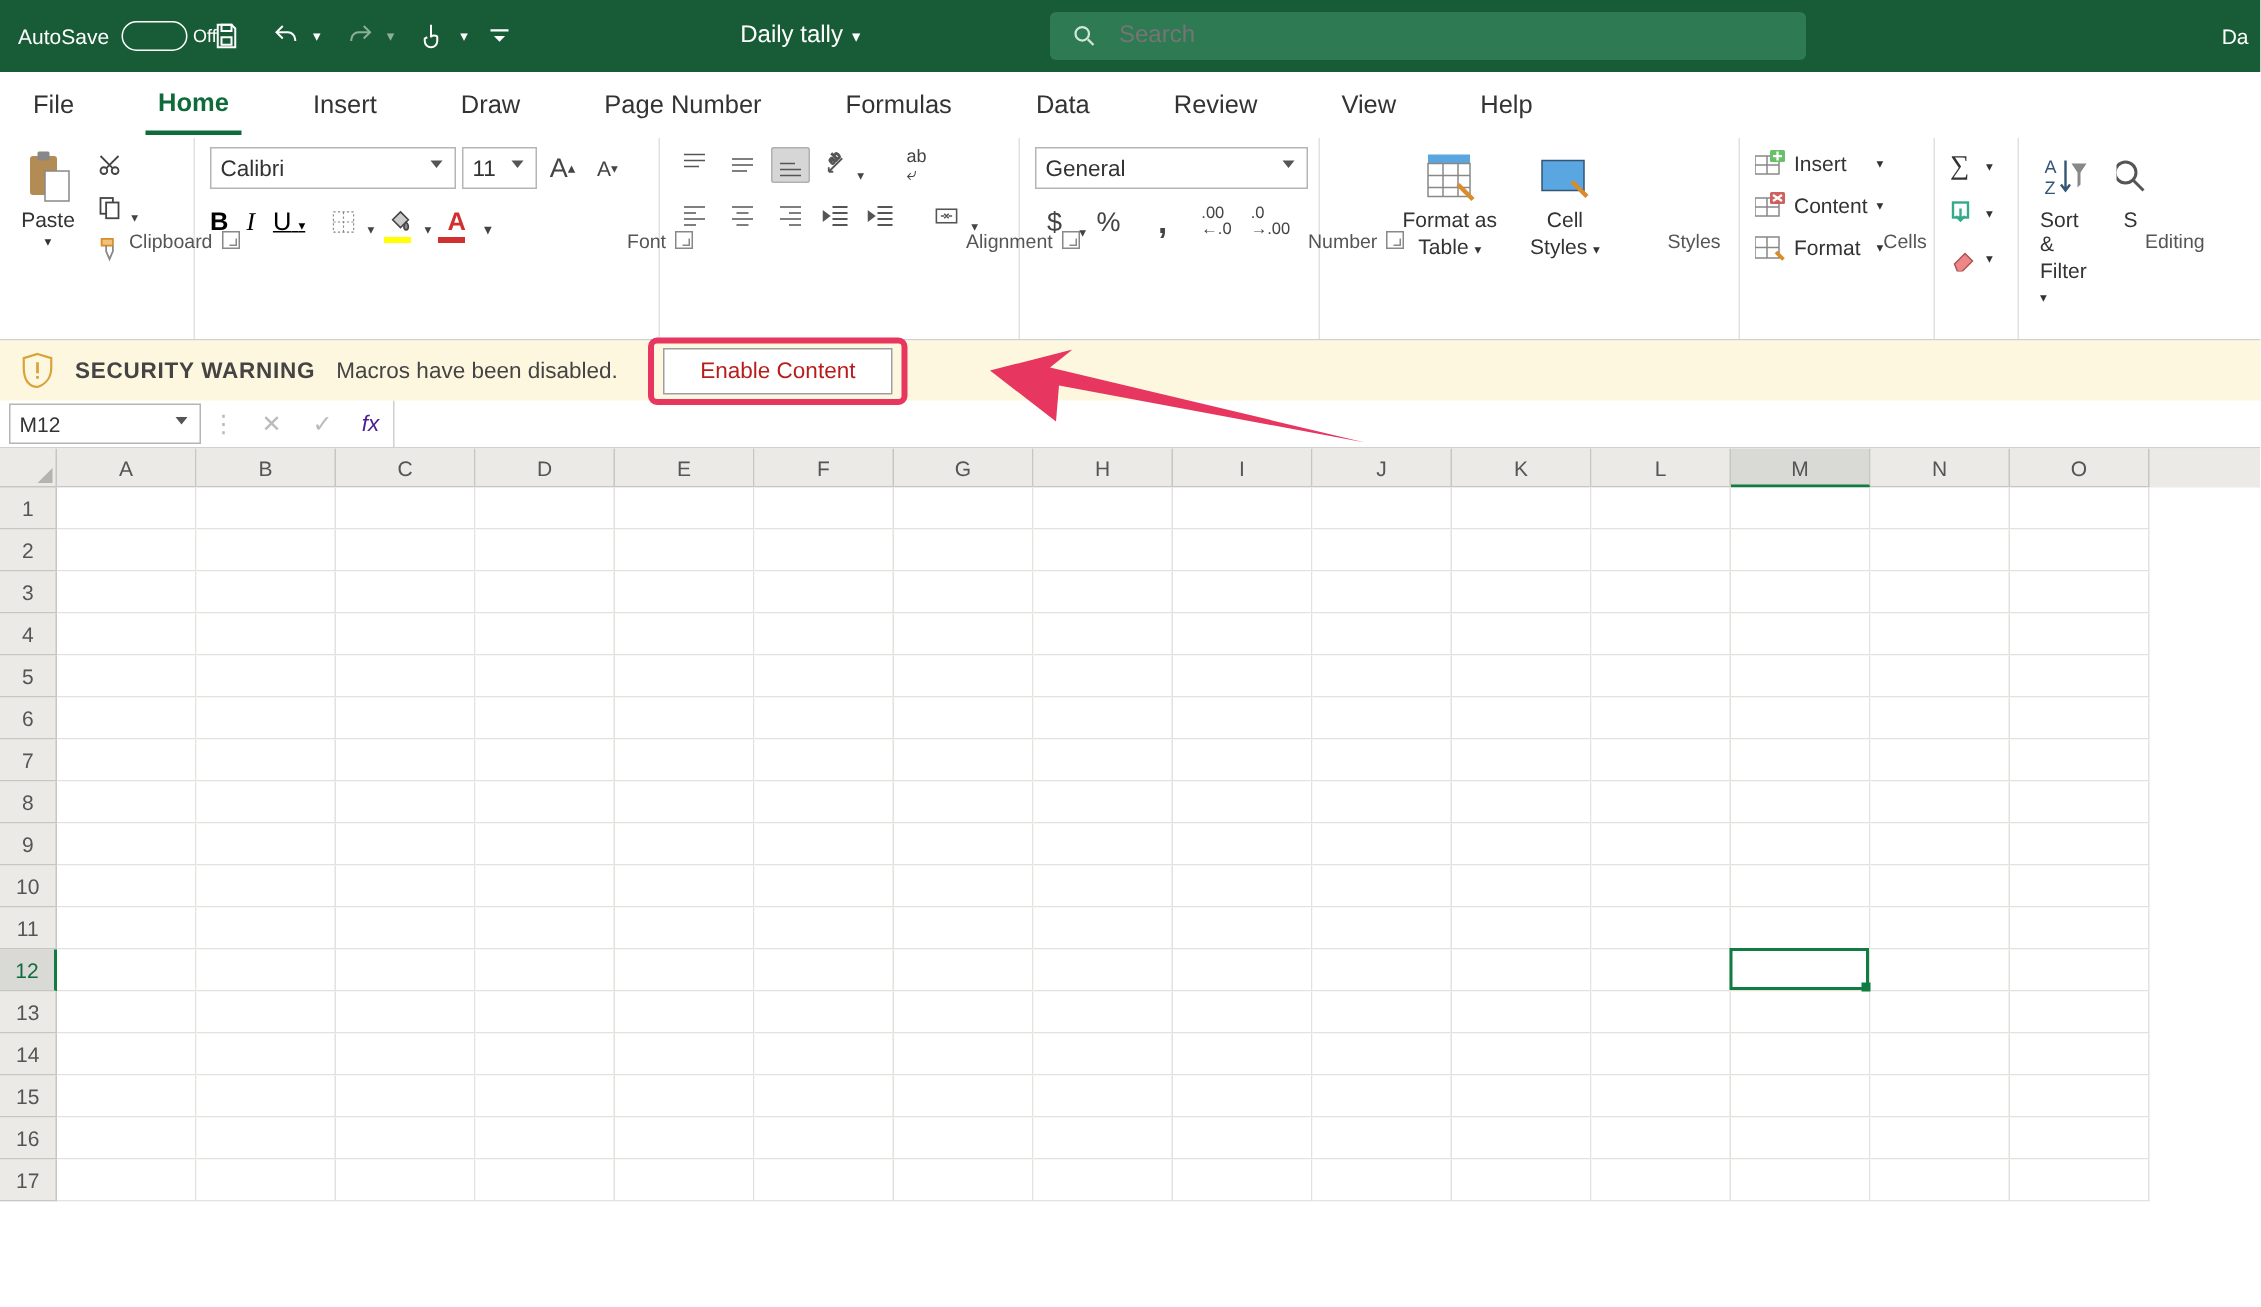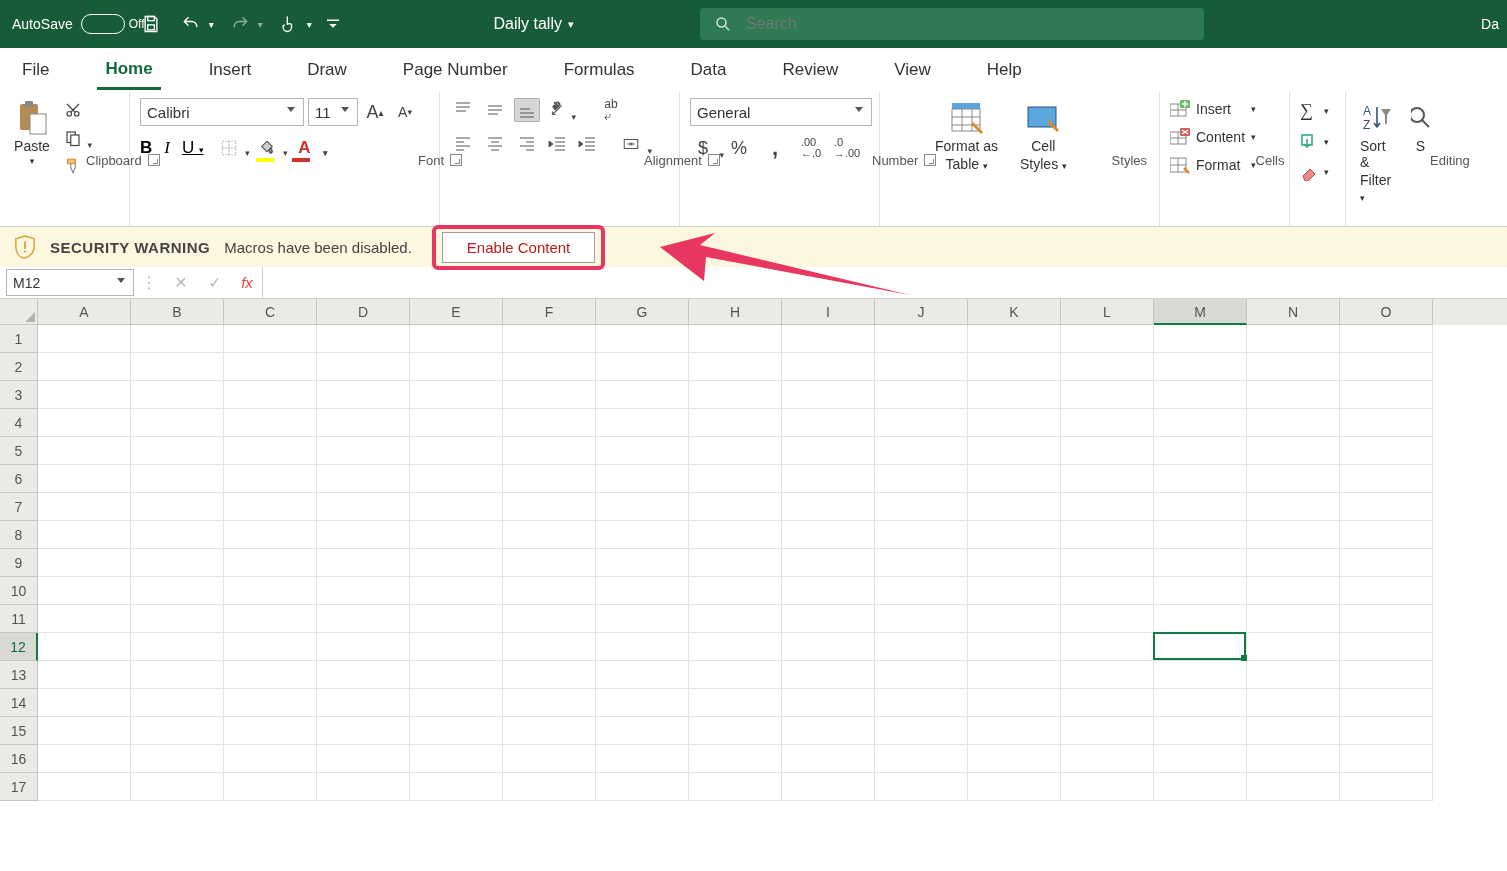--- a/index.html
+++ b/index.html
@@ -47,21 +47,21 @@
 .sec-title { font-weight: 600; font-size: 15px; color: #444; letter-spacing: 0.5px; }
 .sec-msg { font-size: 15px; color: #444; }
 .enable-btn-wrap { border: 4px solid #e7365f; border-radius: 6px; padding: 3px 6px; margin-left: 6px; }
 .enable-btn { background: #fff; border: 1px solid #9e9e9e; padding: 6px 24px; font-size: 15px; color: #b91c1c; }
 .pointer-arrow { position: absolute; left: 660px; top: 6px; }
 
 .fbar { height: 32px; display: flex; align-items: stretch; border-bottom: 1px solid #d0d0d0; }
 .name-box { width: 128px; border: 1px solid #b5b5b5; margin: 2px 0 2px 6px; display: flex; align-items: center; padding: 0 6px; font-size: 14px; color: #333; justify-content: space-between; background: #fff; }
 .fb-sep { width: 30px; display: flex; align-items: center; justify-content: center; color: #bbb; }
 .fb-btn { width: 34px; display: flex; align-items: center; justify-content: center; color: #bbb; }
-.fx { font-style: italic; font-size: 15px; color: #ef4444; width: 30px; display: flex; align-items: center; justify-content: center; }
+.fx { font-style: italic; font-size: 15px; color: #4c1d95; width: 30px; display: flex; align-items: center; justify-content: center; }
 .formula-input { flex: 1; border: none; border-left: 1px solid #d0d0d0; padding: 0 8px; font-size: 14px; outline: none; }
 
 .sheet { position: relative; overflow: hidden; }
 .col-headers { display: flex; height: 26px; background: #eceae6; }
 .corner { width: 38px; border-right: 1px solid #c8c6c2; border-bottom: 1px solid #c8c6c2; background: #eceae6; position: relative; }
 .corner::after { content: ""; position: absolute; right: 2px; bottom: 2px; width: 0; height: 0; border-left: 10px solid transparent; border-bottom: 10px solid #b5b3af; }
 .col-h { width: 93px; text-align: center; font-size: 14px; color: #555; border-right: 1px solid #c8c6c2; border-bottom: 1px solid #c8c6c2; line-height: 26px; background: #eceae6; }
 .col-h.sel { background: #d9d9d5; border-bottom: 2px solid #107c41; }
 .rows { }
 .row { display: flex; height: 28px; }

